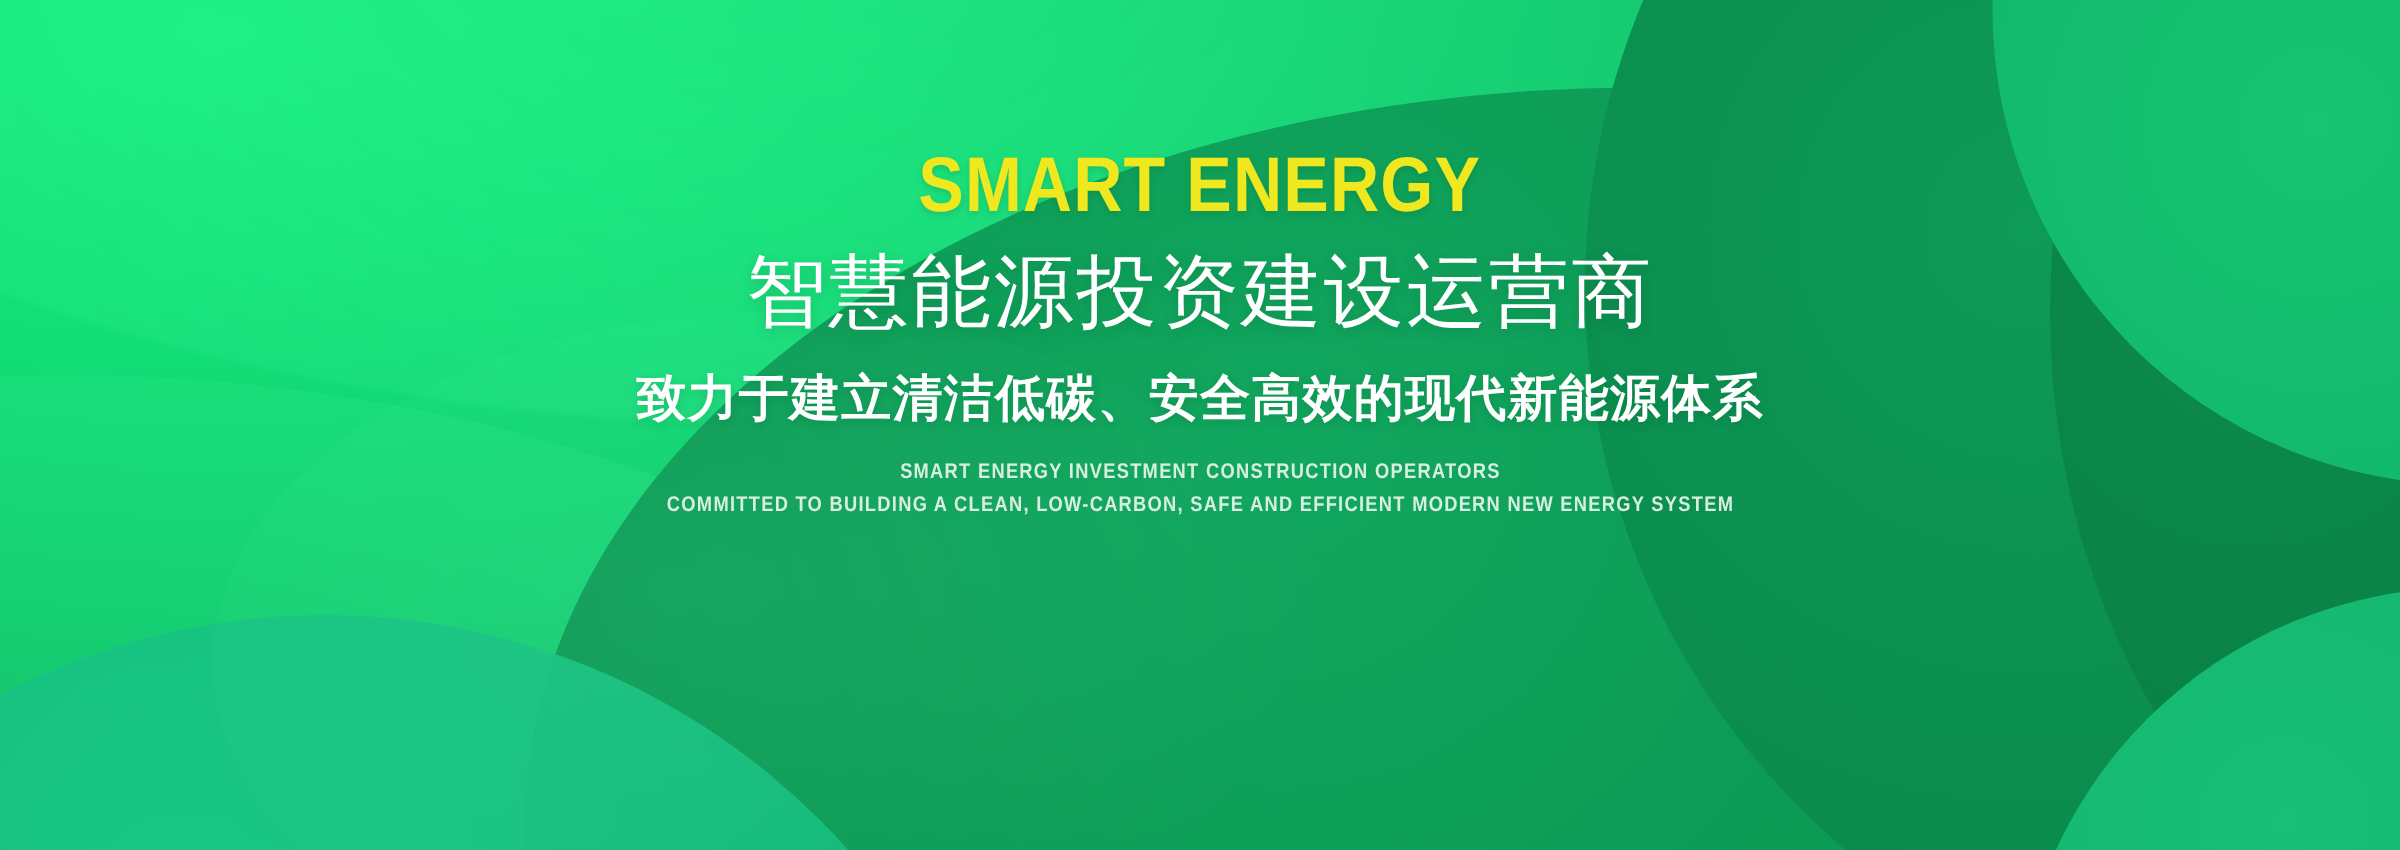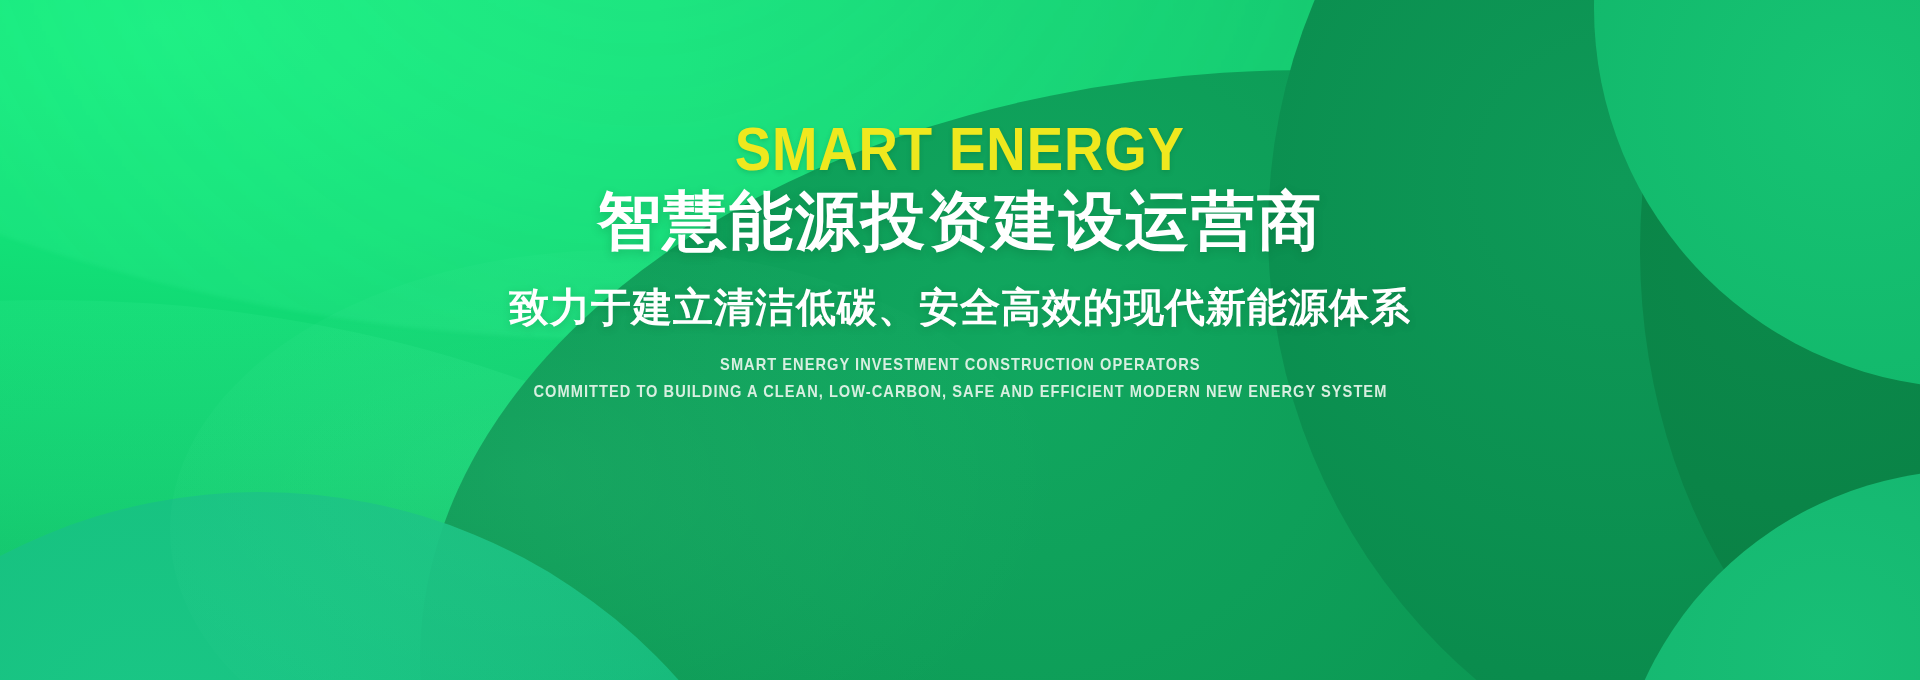--- a/index.html
+++ b/index.html
@@ -112,24 +112,24 @@
     font-weight:bold;
     letter-spacing:1px;
     color:#EFE81E;
     transform:scaleX(0.88);
     transform-origin:center;
     white-space:nowrap;
     text-shadow:0 2px 6px rgba(0,70,30,0.18);
   }
 
   #headline-cn {
-    margin-top:8px;
+    margin-top:20px;
     font-size:64px;
     line-height:1.05;
-    font-weight:bold;
+    font-weight:normal;
     letter-spacing:2px;
     color:#FFFFFF;
     white-space:nowrap;
     text-shadow:0 3px 10px rgba(0,70,30,0.22);
   }
 
   #subtitle-cn {
     margin-top:30px;
     font-size:40px;
     line-height:1.1;

